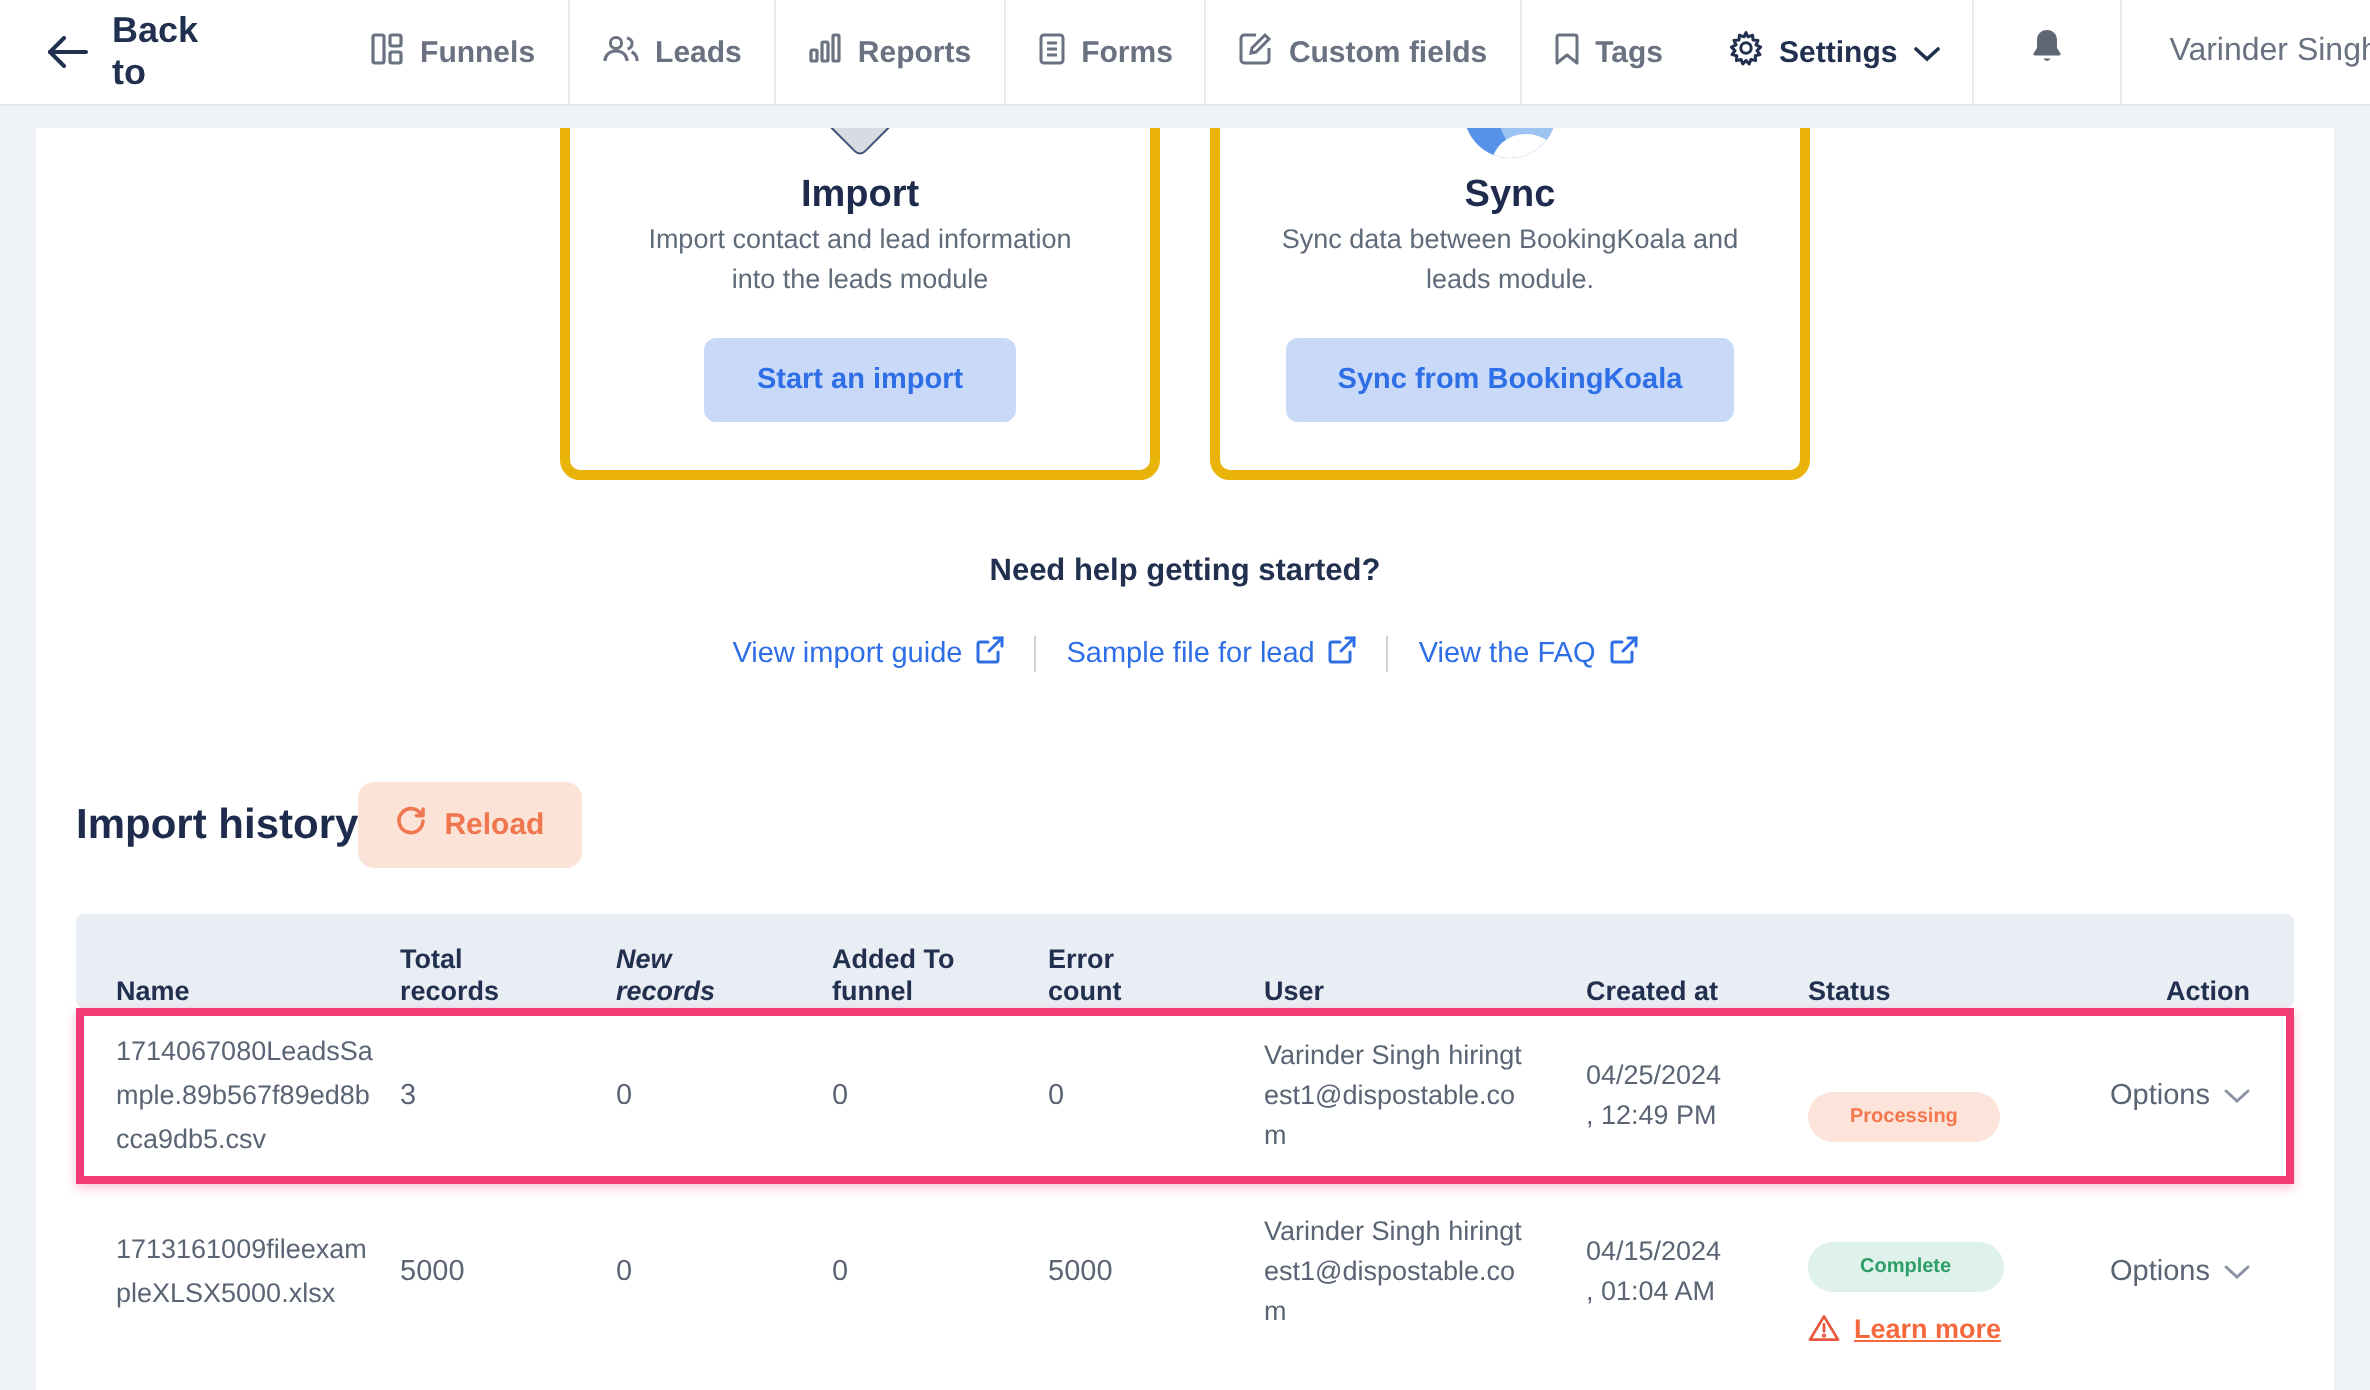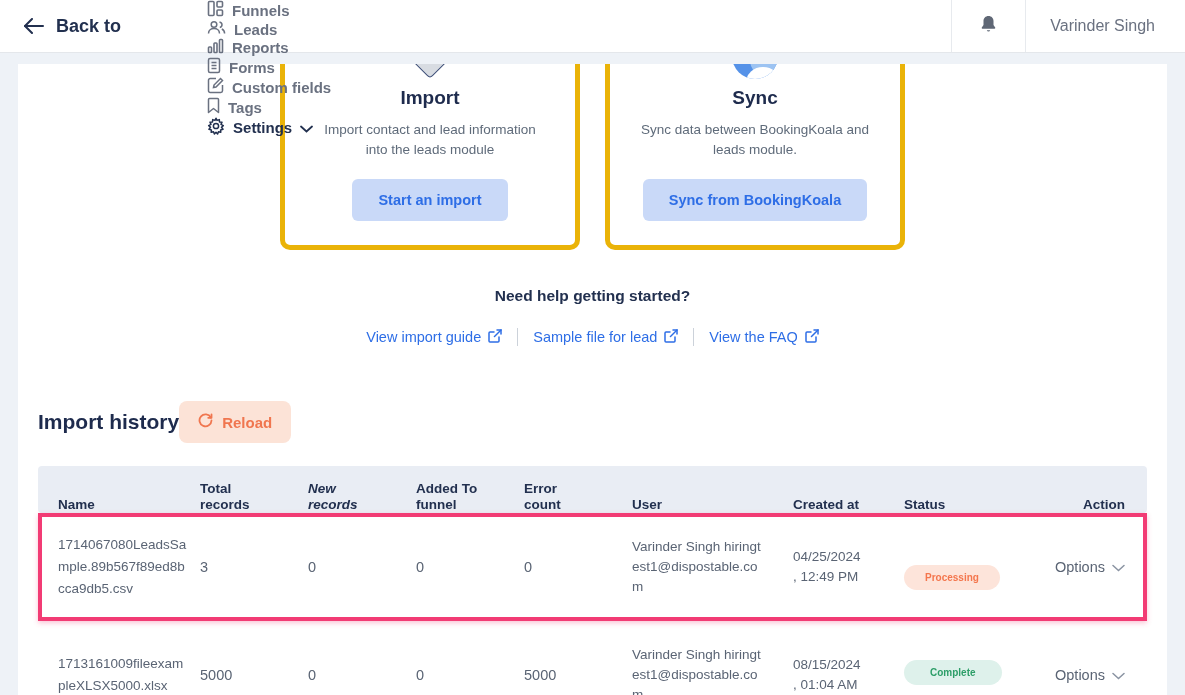--- a/index.html
+++ b/index.html
@@ -10,21 +10,21 @@
     color:#5a6474;
   }
   
   .navbar {
     height:53px; background:#ffffff; border-bottom:1px solid #e4e7eb;
     display:flex; align-items:center; padding:0 16px 0 24px;
     position:relative; z-index:5;
   }
   .back { display:flex; align-items:center; gap:12px; color:#22304f; font-weight:bold; font-size:18px; cursor:pointer; }
   .back svg { display:block; }
-  .nav-menu { display:flex; align-items:flex-start; margin-left:70px; height:100%;flex-direction:column; }
+  .nav-menu { display:flex; align-items:flex-end; margin-left:70px; height:100%; }
   .nav-item {
     display:flex; align-items:center; gap:8px; padding:0 16px; height:100%;
     color:#6a7180; font-size:15px; font-weight:600; cursor:pointer; white-space:nowrap;
   }
   .nav-item svg { flex:0 0 auto; }
   .nav-sep { width:1px; height:52px; background:#e7eaee; }
   .nav-item.active { color:#22304f; font-weight:bold; }
   .nav-right { display:flex; align-items:center; margin-left:auto; height:100%; }
   .bell-wrap { padding:0 28px; height:100%; display:flex; align-items:center; cursor:pointer; }
   .user-wrap { display:flex; align-items:center; gap:8px; padding:0 14px 0 24px; color:#6a7180; font-size:16px; cursor:pointer; white-space:nowrap; }
@@ -49,21 +49,21 @@
   }
   .sync-circle::after {
     content:""; position:absolute; right:-6px; top:10px; width:34px; height:34px;
     border-radius:50%; background:#9cc3f2;
   }
   .sync-circle::before {
     content:""; position:absolute; right:-2px; bottom:-18px; width:34px; height:30px;
     border-radius:50%; background:#ffffff; z-index:2;
   }
   .card-title { font-size:19px; font-weight:bold; color:#1e2b4d; margin-top:6px; }
-  .card-desc { font-size:13.5px; line-height:20px; color:#5f6b7a; margin:11px 28px 0; }
+  .card-desc { font-size:13.5px; line-height:20px; color:#5f6b7a; margin:1px 28px 0; }
   .card-btn {
     display:inline-block; margin-top:19px; background:#c9d9f8; color:#2e6ee6;
     font-weight:bold; font-size:14.5px; padding:13px 26px; border-radius:6px;
     border:none; cursor:pointer; font-family:inherit;
   }
   
   .help-title { text-align:center; font-size:15.5px; font-weight:bold; color:#22304f; margin-top:37px; }
   .help-links { display:flex; justify-content:center; align-items:center; margin-top:23px; font-size:14.5px; }
   .help-link { color:#2e6ee6; display:flex; align-items:center; gap:7px; cursor:pointer; text-decoration:none; }
   .help-sep { width:1px; height:18px; background:#ccd2da; margin:0 15px; }
@@ -74,21 +74,21 @@
     display:flex; align-items:center; gap:9px; background:#fce3d7; color:#f0764f;
     font-weight:bold; font-size:15px; padding:12px 19px; border-radius:8px;
     border:none; cursor:pointer; font-family:inherit;
   }
   
   .table { margin:23px 20px 0; }
   .t-head {
     display:flex; align-items:flex-end; background:#e9edf4; border-radius:4px;
     height:47px; color:#22304f; font-size:13.5px; font-weight:bold; line-height:16px;
   }
-  .t-row { display:flex; align-items:center; background:#fff; position:relative; height:108px; font-size:13.5px; }
+  .t-row { display:flex; align-items:center; background:#fff; position:relative; height:88px; font-size:13.5px; }
   .hl-border {
     position:absolute; left:0; top:0; right:0; bottom:0; border:4px solid #f23b74;
     pointer-events:none; z-index:3; box-shadow:0 2px 5px rgba(242,59,116,0.30);
   }
   .c1 { width:162px; padding-left:20px; }
   .c2,.c3,.c4,.c5 { width:108px; }
   .c6 { width:161px; }
   .c7 { width:111px; }
   .c8 { width:150px;margin-top:20px; }
   .c9 { flex:1; text-align:right; padding-right:22px; }
@@ -306,21 +306,21 @@
           <div class="cell-name">1713161009fileexampleXLSX5000.xlsx</div>
         </div>
       <div class="c2 cell-num">5000</div>
       <div class="c3 cell-num">0</div>
       <div class="c4 cell-num">0</div>
       <div class="c5 cell-num">5000</div>
       <div class="c6">
           <div class="cell-user"><span>Varinder Singh</span> <span class="email">hiringtest1@dispostable.com</span></div>
         </div>
       <div class="c7">
-          <div class="cell-date"><span>08/15/2024</span><br><span>, 01:04 AM</span></div>
+          <div class="cell-date"><span>04/15/2024</span><br><span>, 01:04 AM</span></div>
         </div>
       <div class="c8">
         <span class="pill complete">Complete</span>
         <div class="learn-more">
           <span style="display:flex;">
               <svg width="16" height="14" viewBox="0 0 16 14" fill="none" stroke="#e8573f" stroke-width="1.4" stroke-linejoin="round">
                 <path d="M8 1.2 L15 12.8 H1 Z"></path>
                 <path d="M8 5.2 V8.6" stroke-linecap="round"></path>
                 <circle cx="8" cy="10.8" r="0.4" fill="#e8573f"></circle>
               </svg>

